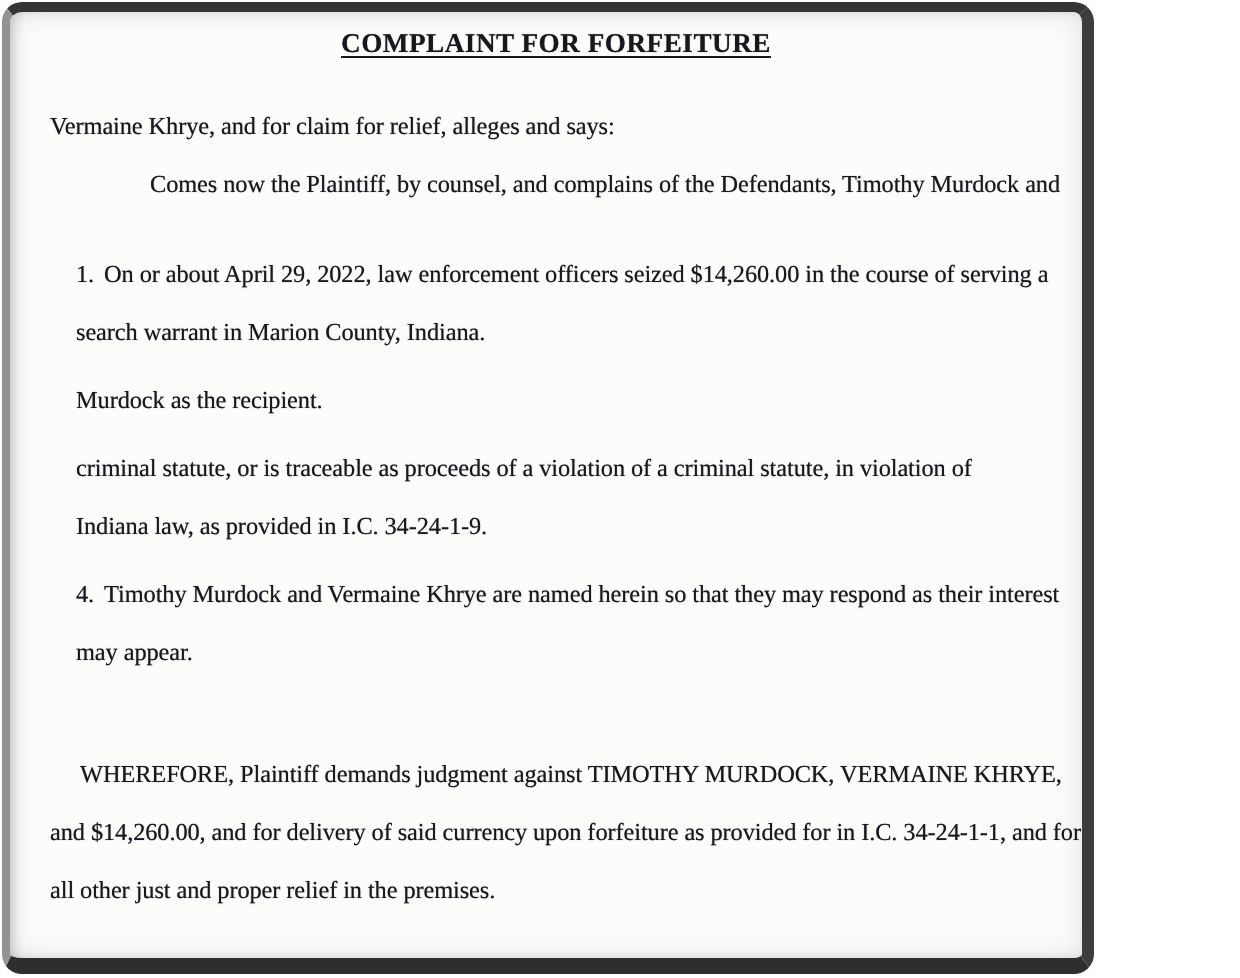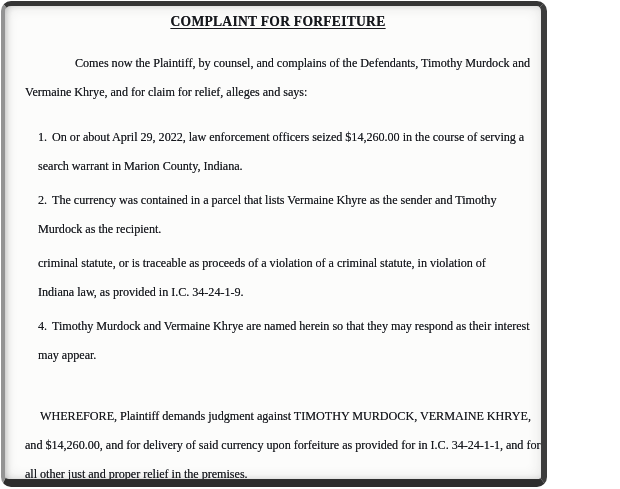--- a/index.html
+++ b/index.html
@@ -75,33 +75,32 @@
 </head>
 <body>
 
 <div class="stage">
   <div class="scan-frame">
     <div class="page">
 
       <h1 class="doc-title">COMPLAINT FOR FORFEITURE</h1>
 
       <div class="opening">
+        <div class="line">Vermaine Khrye, and for claim for relief, alleges and says:</div>
         <div class="line indent-first">Comes now the Plaintiff, by counsel, and complains of the Defendants, Timothy Murdock and</div>
-        <div class="line">Vermaine Khrye, and for claim for relief, alleges and says:</div>
       </div>
 
       <div class="allegations">
 
         <div class="allegation">
           <div class="line"><span class="alg-num">1.</span><span>On or about April 29, 2022, law enforcement officers seized $14,260.00 in the course of serving a</span></div>
           <div class="line">search warrant in Marion County, Indiana.</div>
         </div>
 
         <div class="allegation">
-          <div class="line"><span class="alg-num">2.</span><span>The currency was contained in a parcel that lists Vermaine Khyre as the sender and Timothy</span></div>
           <div class="line">Murdock as the recipient.</div>
         </div>
 
         <div class="allegation">
           <div class="line">criminal statute, or is traceable as proceeds of a violation of a criminal statute, in violation of</div>
           <div class="line">Indiana law, as provided in I.C. 34-24-1-9.</div>
         </div>
 
         <div class="allegation">
           <div class="line"><span class="alg-num">4.</span><span>Timothy Murdock and Vermaine Khrye are named herein so that they may respond as their interest</span></div>

